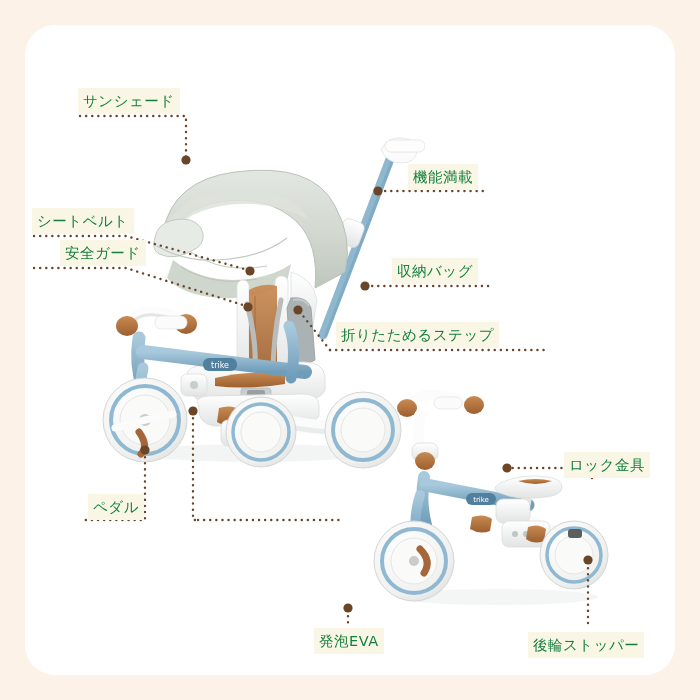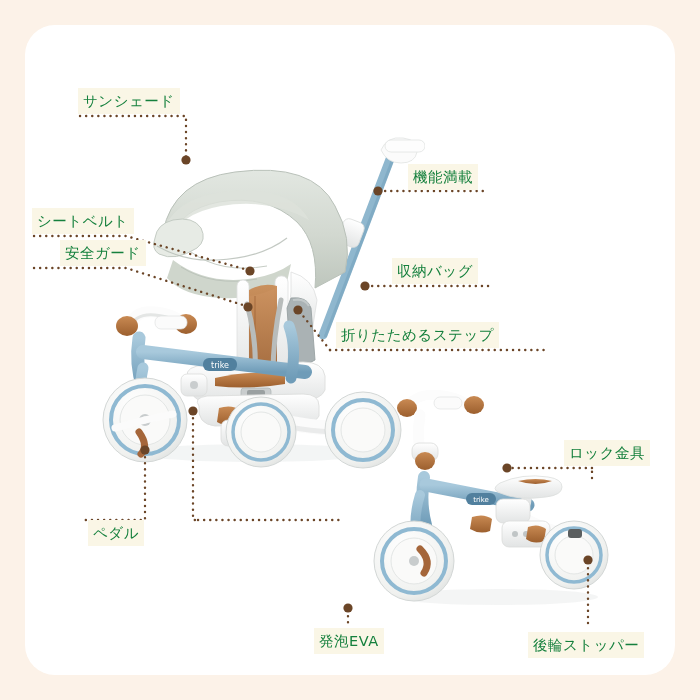--- a/index.html
+++ b/index.html
@@ -305,18 +305,18 @@
       <circle cx="588" cy="560" r="4.6"></circle>
     </g>
   </svg>
 
   <div class="lbl" style="left:78px;top:88px;">サンシェード</div>
   <div class="lbl" style="left:32px;top:208px;">シートベルト</div>
   <div class="lbl" style="left:16px;top:240px;margin-left:44px;">安全ガード</div>
   <div class="lbl" style="left:408px;top:164px;">機能満載</div>
   <div class="lbl" style="left:392px;top:258px;">収納バッグ</div>
   <div class="lbl" style="left:336px;top:322px;">折りたためるステップ</div>
-  <div class="lbl" style="left:88px;top:520px;">ペダル</div>
-  <div class="lbl" style="left:564px;top:440px;text-align:center;">ロック金具</div>
+  <div class="lbl" style="left:88px;top:494px;">ペダル</div>
+  <div class="lbl" style="left:564px;top:452px;text-align:center;">ロック金具</div>
   <div class="lbl" style="left:314px;top:628px;">発泡EVA</div>
   <div class="lbl" style="left:528px;top:632px;">後輪ストッパー</div>
 
 </div>
 
 </body></html>

